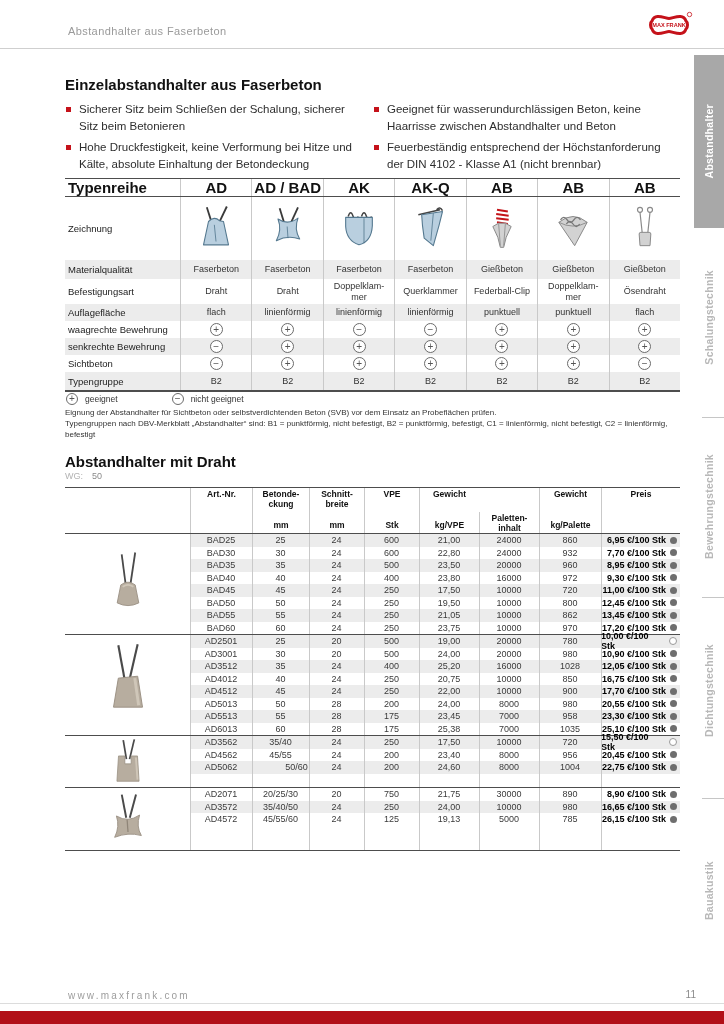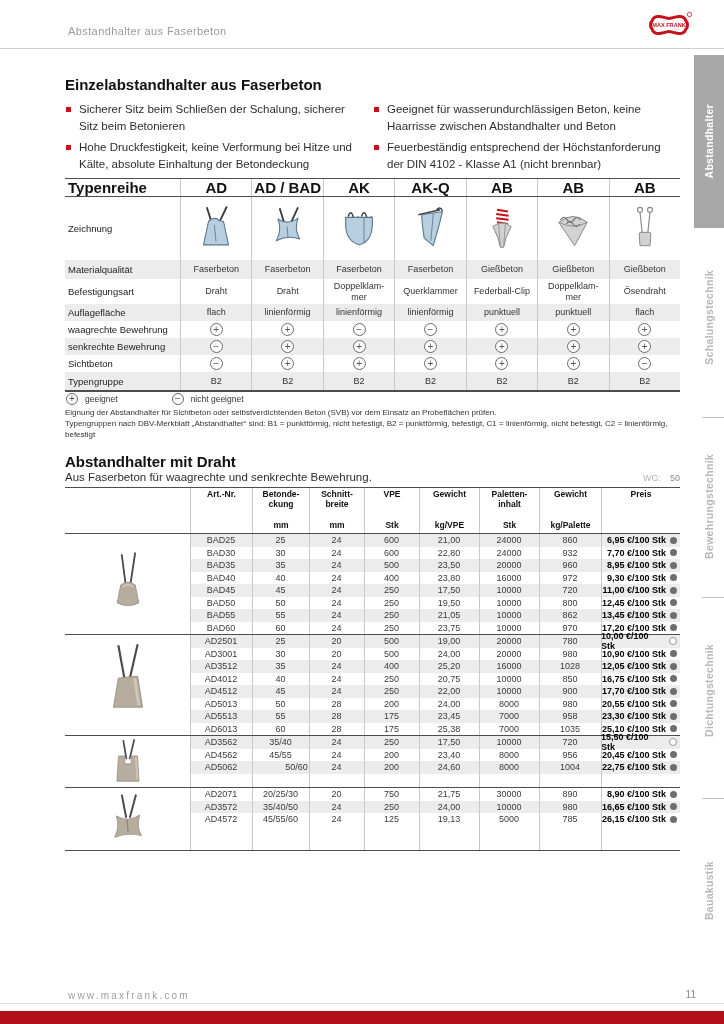--- a/index.html
+++ b/index.html
@@ -276,35 +276,34 @@
           <span>nicht geeignet</span>
         </span>
       </div>
     <div class="notes" id="notes">
         <p>Eignung der Abstandhalter für Sichtbeton oder selbstverdichtenden Beton (SVB) vor dem Einsatz an Probeflächen prüfen.</p>
         <p>Typengruppen nach DBV-Merkblatt „Abstandhalter“ sind: B1 = punktförmig, nicht befestigt, B2 = punktförmig, befestigt, C1 = linienförmig, nicht befestigt, C2 = linienförmig, befestigt</p>
       </div>
 
     <div class="h1 h1-2">Abstandhalter mit Draht</div>
     <div class="subtitle-row">
-      <span class="subtitle">Aus Faserbeton für waagrechte und senkrechte Bewehrung.</span>
       <span class="wg"><span class="wg-label">WG:</span><span>50</span></span>
     </div>
 
     <div id="product-table">
         <div class="pt-head">
           <div class="pt-hcell" style="width: 125px;"></div>
           <div class="pt-hcell bl" style="width: 62px;"><span>Art.-Nr.</span><span></span></div>
           <div class="pt-hcell bl" style="width: 57px;"><span>Betonde-
 ckung</span><span>mm</span></div>
           <div class="pt-hcell bl" style="width: 55px;"><span>Schnitt-
 breite</span><span>mm</span></div>
           <div class="pt-hcell bl" style="width: 55px;"><span>VPE</span><span>Stk</span></div>
           <div class="pt-hcell bl" style="width: 60px;"><span>Gewicht</span><span>kg/VPE</span></div>
-          <div class="pt-hcell bl" style="width: 60px;"><span>Paletten-
+          <div class="pt-hcell bl" style="width: 60px; margin-top: 24px;"><span>Paletten-
 inhalt</span><span>Stk</span></div>
           <div class="pt-hcell bl" style="width: 62px;"><span>Gewicht</span><span>kg/Palette</span></div>
           <div class="pt-hcell bl" style="width: 79px;"><span>Preis</span><span></span></div>
         </div>
         <div class="pt-group" style="height: 100px;">
           <div class="vline" style="left: 125px;"></div>
           <div class="vline" style="left: 187px;"></div>
           <div class="vline" style="left: 244px;"></div>
           <div class="vline" style="left: 299px;"></div>
           <div class="vline" style="left: 354px;"></div>

